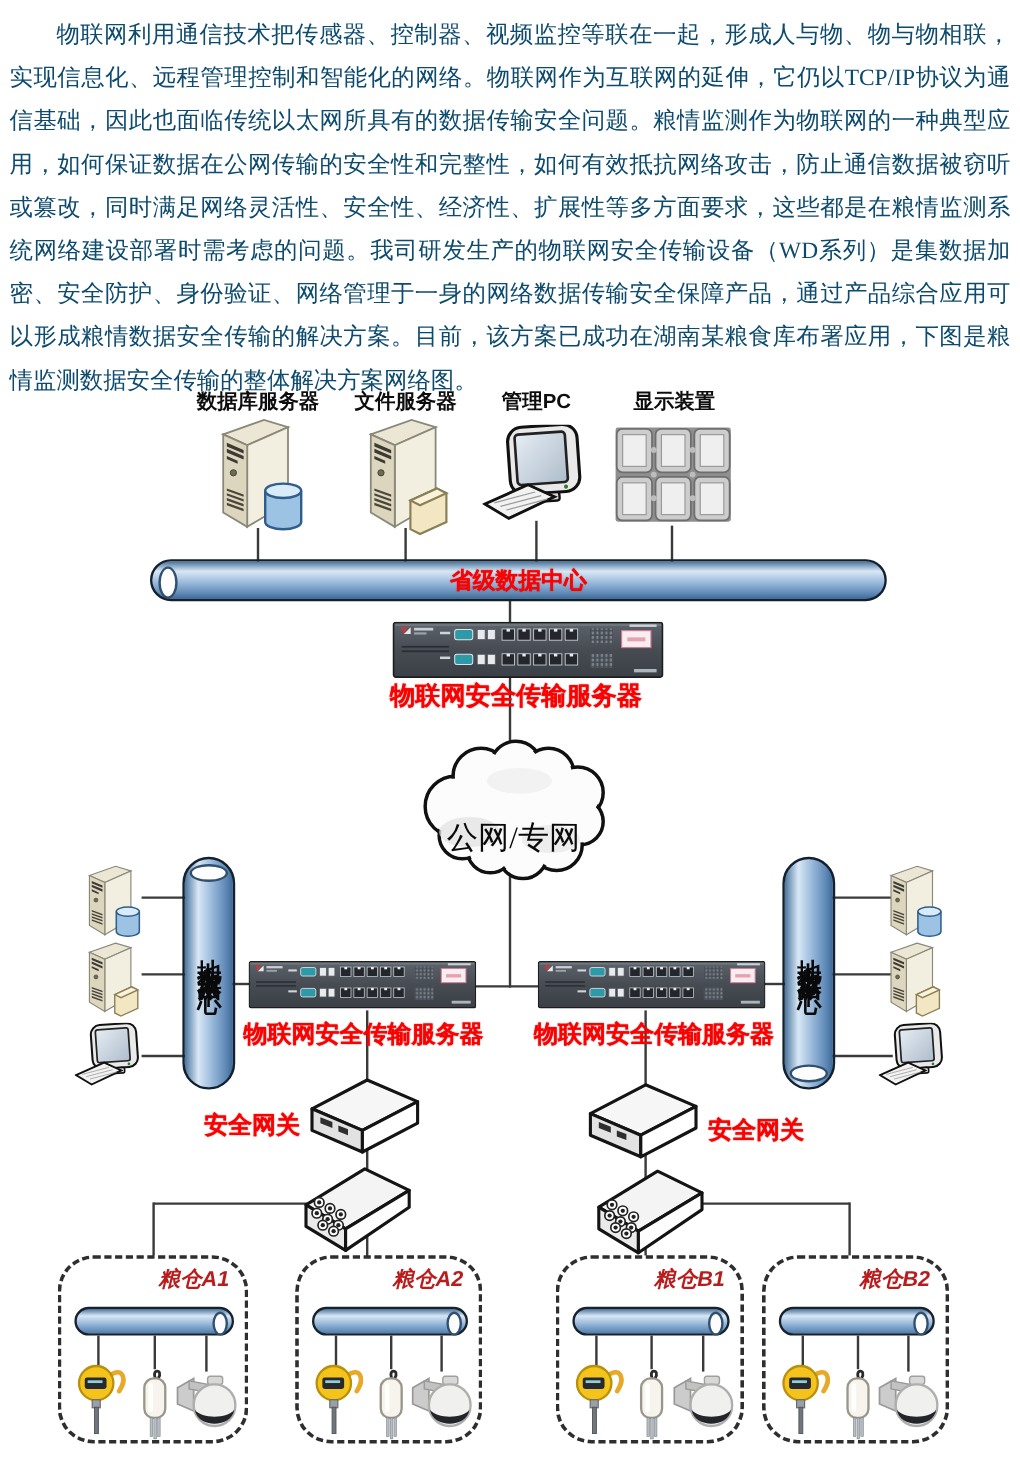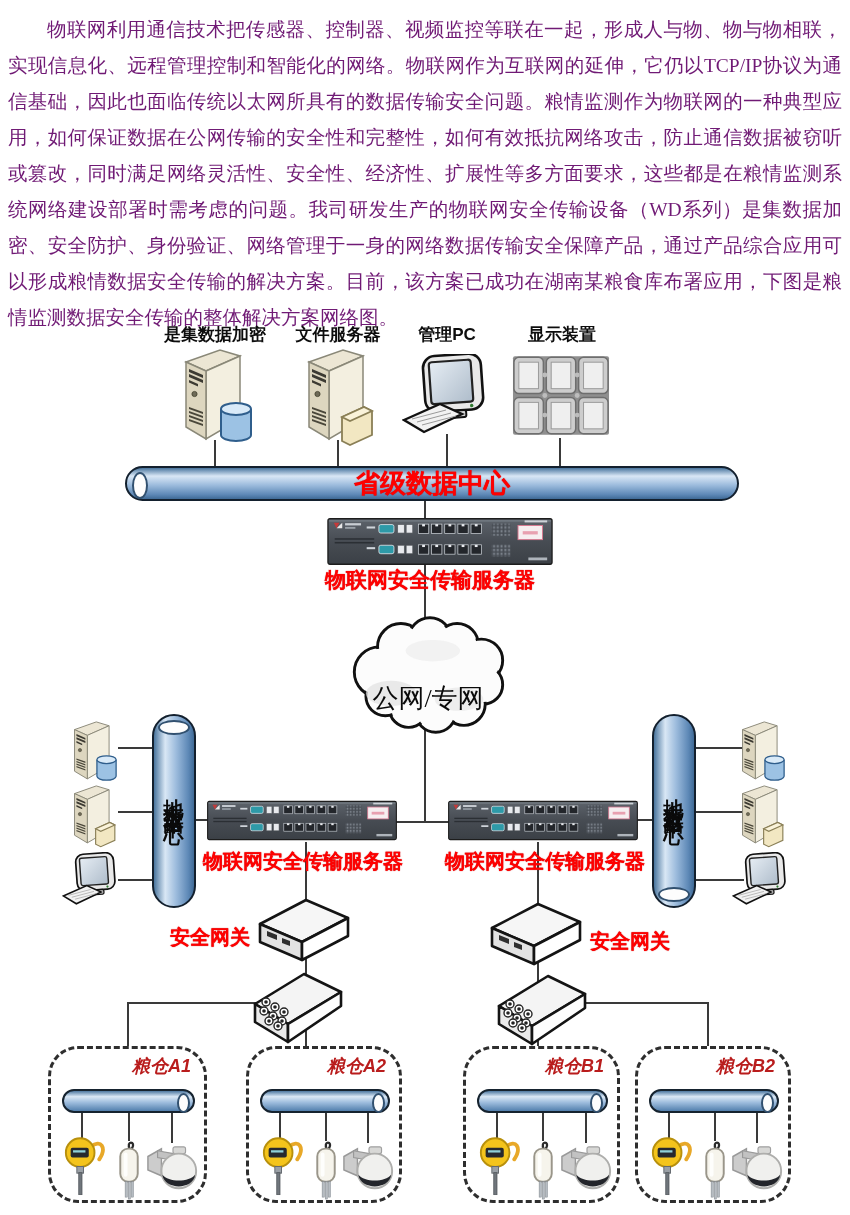--- a/index.html
+++ b/index.html
@@ -2,21 +2,21 @@
 <html><head>
 <meta charset="utf-8">
 <style>
   html,body{margin:0;padding:0;background:#ffffff;}
   body{width:850px;height:1215px;position:relative;overflow:hidden;
        font-family:"Liberation Sans",sans-serif;color:#111;}
   .abs{position:absolute;}
   
   .para{left:8px;top:12px;width:834px;font-family:"Liberation Serif",serif;
         font-size:19.5px;line-height:36px;text-align:justify;text-indent:2em;
-        color:#701a75;}
+        color:#0c4a6e;}
   
   svg.wires{left:0;top:0;}
   svg.wires line{stroke:#3a3a3a;stroke-width:2;}
   
   .devlabel{font-weight:bold;font-size:17px;color:#0d0d0d;text-align:center;}
   .redlabel{font-weight:bold;color:#ff0000;text-align:center;
             text-shadow:0 0 1px #c00000;}
   
   .hpipe{border:2px solid #13202e;border-radius:18px;
          background:linear-gradient(#49759e 0%,#d9e7f5 26%,#9dbcdd 55%,#5d88b6 86%,#3f6a96 100%);
@@ -314,41 +314,41 @@
   <line x1="538" y1="842" x2="538" y2="912"></line>
   <line x1="538" y1="954" x2="538" y2="986"></line>
   <line x1="128" y1="1003" x2="262" y2="1003"></line>
   <line x1="128" y1="1002" x2="128" y2="1092"></line>
   <line x1="306" y1="1022" x2="306" y2="1092"></line>
   <line x1="566" y1="1003" x2="708" y2="1003"></line>
   <line x1="708" y1="1002" x2="708" y2="1092"></line>
   <line x1="538" y1="1026" x2="538" y2="1092"></line>
 </svg>
 
-<div class="abs devlabel" style="left:160px;top:323px;width:110px;">是集数据加密</div>
+<div class="abs devlabel" style="left:160px;top:323px;width:110px;">数据库服务器</div>
 <div class="abs devlabel" style="left:293px;top:323px;width:90px;">文件服务器</div>
 <div class="abs devlabel" style="left:407px;top:323px;width:80px;">管理PC</div>
 <div class="abs devlabel" style="left:522px;top:323px;width:80px;">显示装置</div>
 
 <svg class="abs" style="left:179px;top:347px;" width="78" height="100">
     <use href="#sym-db-tower"></use>
   </svg>
 <svg class="abs" style="left:302px;top:347px;" width="78" height="100">
     <use href="#sym-file-tower"></use>
   </svg>
 <svg class="abs" style="left:402px;top:354px;" width="92" height="80">
     <use href="#sym-pc"></use>
   </svg>
 <svg class="abs" style="left:512px;top:355px;" width="98" height="83">
     <use href="#sym-displaywall"></use>
   </svg>
 
 <div class="abs hpipe" style="left:125px;top:466px;width:614px;height:35px;">
   <span class="cap" style="left:5px;top:4px;width:12px;height:23px;"></span>
-  <span class="redlabel" style="font-size:26px;">省级数据中心</span>
+  <span class="redlabel" style="font-size:19px;">省级数据中心</span>
 </div>
 
 <svg class="abs" style="left:323px;top:518px;" width="234" height="47">
     <use href="#sym-rackserver"></use>
   </svg>
 <div class="abs redlabel" style="left:313px;top:566px;width:234px;font-size:21px;">物联网安全传输服务器</div>
 
 <svg class="abs" style="left:340px;top:610px;" width="176" height="128">
     <use href="#sym-cloud"></use>
   </svg>

